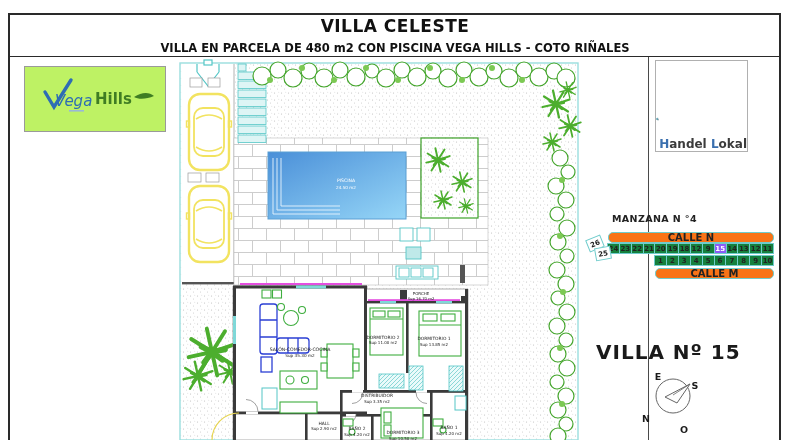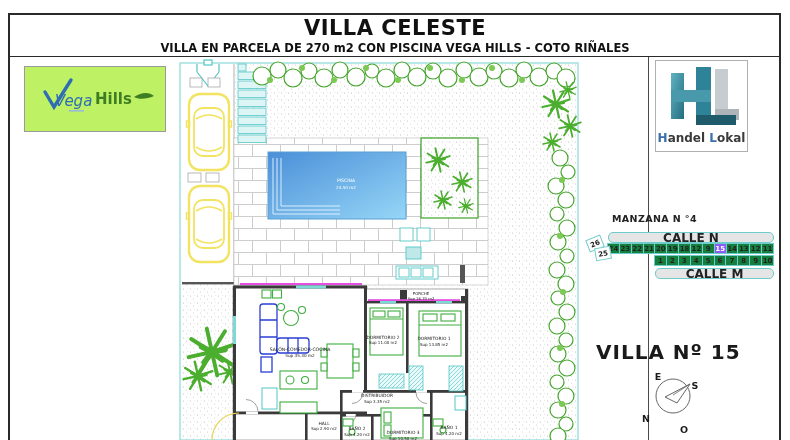--- a/index.html
+++ b/index.html
@@ -6,35 +6,35 @@
   .sheet{position:relative;width:790px;height:440px;background:#fff;overflow:hidden;
          font-family:"DejaVu Sans",sans-serif;color:#111}
   .abs{position:absolute}
   
   .frame-top{left:8px;top:13px;width:773px;border-top:2px solid #2a2a2a}
   .frame-left{left:8px;top:13px;height:427px;border-left:2px solid #2a2a2a}
   .frame-right{left:779px;top:13px;height:427px;border-left:2px solid #2a2a2a}
   .header-divider{left:8px;top:56px;width:771px;border-top:1.5px solid #2a2a2a}
   .panel-divider{left:648px;top:57px;height:383px;border-left:1px solid #4a4a4a}
   
-  .sheet-title{left:0;top:16px;width:790px;text-align:center;font-size:21px;font-weight:700;letter-spacing:.5px}
+  .sheet-title{left:0;top:16px;width:790px;text-align:center;font-size:17px;font-weight:700;letter-spacing:.5px}
   .sheet-subtitle{left:0;top:41px;width:790px;text-align:center;font-size:11.5px;font-weight:700}
   
   .vega-box{left:24px;top:66px;width:140px;height:64px;border:1px solid #9a9a9a;background:#bef264;
             display:flex;align-items:center;justify-content:center}
   .handel-box{left:655px;top:60px;width:93px;height:92px;border:1px solid #b0b0b0;background:#fff;
-              display:flex;flex-direction:column;align-items:center;justify-content:flex-start;padding-top:4px;box-sizing:border-box}
+              display:flex;flex-direction:row;align-items:flex-end;justify-content:flex-start;padding-top:4px;box-sizing:border-box}
   .handel-text{font-size:12px;font-weight:700;margin-top:2px;white-space:nowrap}
   .handel-text .init{color:#3a6fae}
   .handel-text .rest{color:#3b3b3b}
   
   .manzana{left:588px;top:213px;width:198px;height:74px}
   .mz-title{left:24px;top:0;font-size:9.5px;font-weight:700;letter-spacing:.4px;color:#222}
-  .mz-strip{border:1px solid #6fcccc;border-radius:5px;background:#e5e5e5;color:#222;
-            font-size:12px;font-weight:700;display:flex;align-items:center;justify-content:center;height:9px}
+  .mz-strip{border:1px solid #6fcccc;border-radius:5px;background:#f97316;color:#222;
+            font-size:10px;font-weight:700;display:flex;align-items:center;justify-content:center;height:9px}
   .mz-strip-n{left:20px;top:19px;width:164px}
   .mz-strip-m{left:67px;top:55px;width:117px}
   .mz-row{display:flex;height:11px}
   .mz-row-top{left:20px;top:30px;width:166px}
   .mz-row-bottom{left:67px;top:42px;width:119px}
   .mz-cell{flex:1;border:1px solid #6fcccc;margin-left:-1px;background:#15803d;color:#222;
            font-size:7px;font-weight:600;display:flex;align-items:center;justify-content:center}
   .mz-cell.hl{background:#8b5cf6;color:#fff}
   .mz-side{width:14px;height:11px;border:1px solid #6fcccc;background:#fff;color:#222;
            font-size:7px;font-weight:600;display:flex;align-items:center;justify-content:center}
@@ -50,21 +50,21 @@
 
 <div class="sheet">
 
   <div class="abs frame-top"></div>
   <div class="abs frame-left"></div>
   <div class="abs frame-right"></div>
   <div class="abs header-divider"></div>
   <div class="abs panel-divider"></div>
 
   <div class="abs sheet-title">VILLA CELESTE</div>
-  <div class="abs sheet-subtitle">VILLA EN PARCELA DE 270 m2 CON PISCINA VEGA HILLS - COTO RIÑALES</div>
+  <div class="abs sheet-subtitle">VILLA EN PARCELA DE 480 m2 CON PISCINA VEGA HILLS - COTO RIÑALES</div>
 
   <div class="abs vega-box">
     <svg width="128" height="48" viewBox="0 0 128 48">
       <path d="M14,17 L23,32 L40,5" stroke="#2e6db4" stroke-width="3.4" fill="none" stroke-linecap="round"></path>
       <text x="24" y="31" font-size="15" font-style="italic" fill="#2e6db4" font-family="DejaVu Sans, sans-serif">Vega</text>
       <text x="64" y="29" font-size="15" font-weight="600" fill="#3f7d23" font-family="DejaVu Sans, sans-serif">Hills</text>
       <path d="M103,22 C111,17 118,17 123,21 C116,24 108,25 103,22 Z" fill="#3f7d23"></path>
       <rect x="38" y="35" width="15" height="1.6" fill="#9ab8d8"></rect>
     </svg>
   </div>

